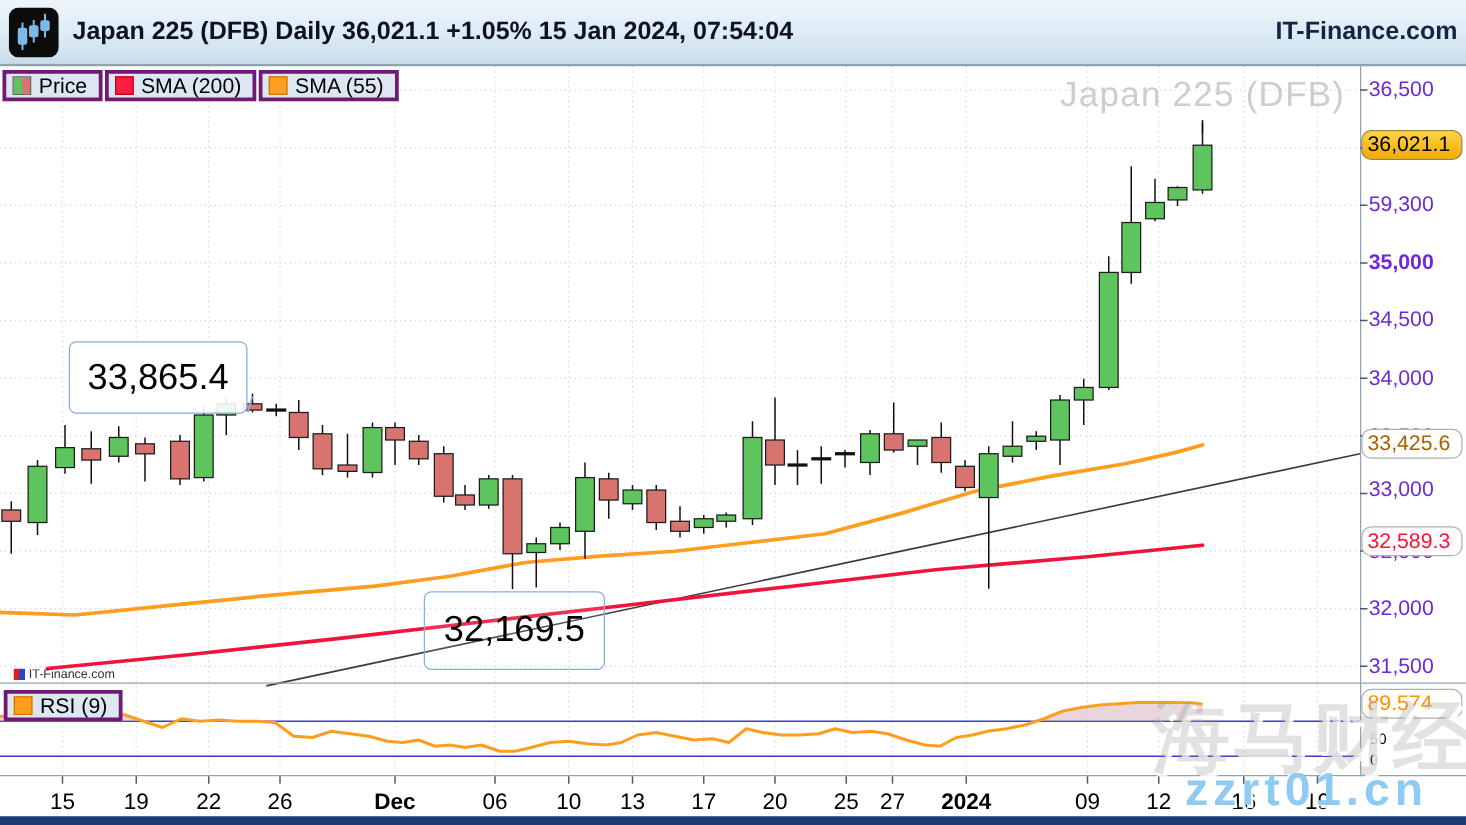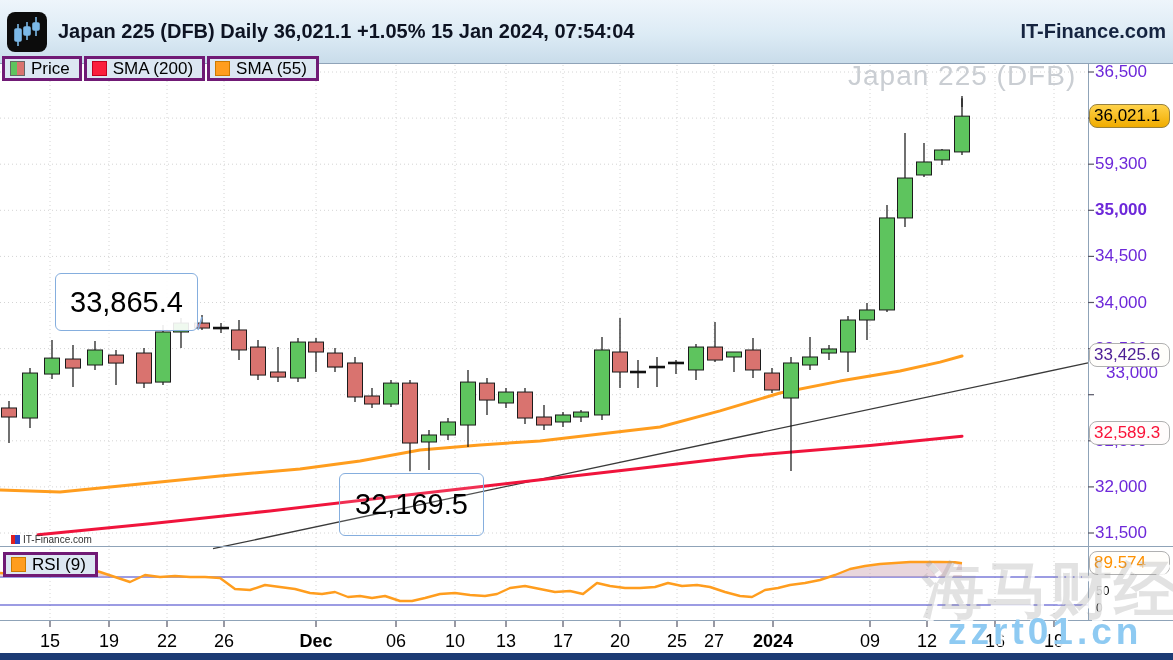--- a/index.html
+++ b/index.html
@@ -1,20 +1,20 @@
 <!DOCTYPE html>
 <html><head>
 <meta charset="utf-8">
 <style>
   html,body{margin:0;padding:0;background:#fff;}
   #app{position:relative;width:1173px;height:660px;background:#fff;overflow:hidden;
        font-family:"Liberation Sans",sans-serif;}
 
   
-  #topbar{position:absolute;top:0;left:0;width:1173px;height:64px;display:flex;align-items:center;
+  #topbar{position:absolute;top:0;left:0;width:1173px;height:52px;display:flex;align-items:center;
           background:linear-gradient(#eef5fb 0%,#dcebf5 55%,#c9dcea 100%);
           border-bottom:1px solid #8fa3b8;box-sizing:border-box;z-index:4;}
   #applogo{width:40px;height:40px;margin-left:7px;flex:none;}
   #title{font-size:20px;font-weight:bold;color:#0d1322;margin-left:11px;white-space:nowrap;}
   #brand{margin-left:auto;margin-right:7px;font-size:20px;font-weight:bold;color:#152440;}
 
   
   #chips{position:absolute;top:56px;left:2px;display:flex;gap:2px;z-index:6;}
   .chip{display:flex;align-items:center;gap:6px;background:#dce7f2;border:3px solid #701a75;
         padding:2px 9px 2px 5px;font-size:17px;color:#000;height:25px;box-sizing:border-box;}
@@ -28,21 +28,21 @@
   #chart{position:absolute;left:0;top:0;z-index:1;}
 
   
   .ylab{position:absolute;left:1095px;transform:translateY(-50%);font-size:17px;color:#6d28d9;
         z-index:2;white-space:nowrap;}
   .ylab.bold{font-weight:bold;}
   .ybox{position:absolute;left:1089px;width:81px;height:24px;transform:translateY(-50%);
         display:flex;align-items:center;padding-left:4px;font-size:17px;z-index:3;
         border-radius:8px;box-sizing:border-box;white-space:nowrap;}
   .ybox.last{background:linear-gradient(#ffd24a,#f0ac00);border:1px solid #97813f;color:#000;}
-  .ybox.s55{background:#fffefb;border:1px solid #b0b0b0;color:#4c1d95;}
+  .ybox.s55{background:#fffefb;border:1px solid #b0b0b0;color:#a16207;}
   .ybox.s200{background:#fffcfc;border:1px solid #b0b0b0;color:#fa1238;}
   .ybox.rsi{background:#fffefb;border:1px solid #b0b0b0;color:#ff9100;}
 
   
   .xlab{position:absolute;top:631px;transform:translateX(-50%);font-size:18px;color:#000;z-index:2;}
   .xlab.bold{font-weight:bold;}
 
   .rsilab{position:absolute;left:1096px;transform:translateY(-50%);font-size:12px;color:#000;z-index:2;}
 
   
@@ -315,21 +315,21 @@
   <div id="wm-site">zzrt01.cn</div>
 
   <div id="navybar"></div>
 <div class="ylab" style="top: 72px;">36,500</div>
     <div class="ylab" style="top: 118.1px;">36,000</div>
     <div class="ylab" style="top: 164.2px;">59,300</div>
     <div class="ylab bold" style="top: 210.3px;">35,000</div>
     <div class="ylab" style="top: 256.4px;">34,500</div>
     <div class="ylab" style="top: 302.5px;">34,000</div>
     <div class="ylab" style="top: 348.6px;">33,500</div>
-    <div class="ylab" style="top: 373px; margin-left: 11px;">33,000</div>
+    <div class="ylab" style="top: 392px;">33,000</div>
     <div class="ylab" style="top: 440.8px;">32,500</div>
     <div class="ylab" style="top: 486.9px;">32,000</div>
     <div class="ylab" style="top: 533px;">31,500</div>
     <div class="ybox last" style="top: 116.155px;">36,021.1</div>
     <div class="ybox s55" style="top: 355.46px;">33,425.6</div>
     <div class="ybox s200" style="top: 432.567px;">32,589.3</div>
     <div class="xlab" style="left: 50px;">15</div>
     <div class="xlab" style="left: 109px;">19</div>
     <div class="xlab" style="left: 167px;">22</div>
     <div class="xlab" style="left: 224px;">26</div>

